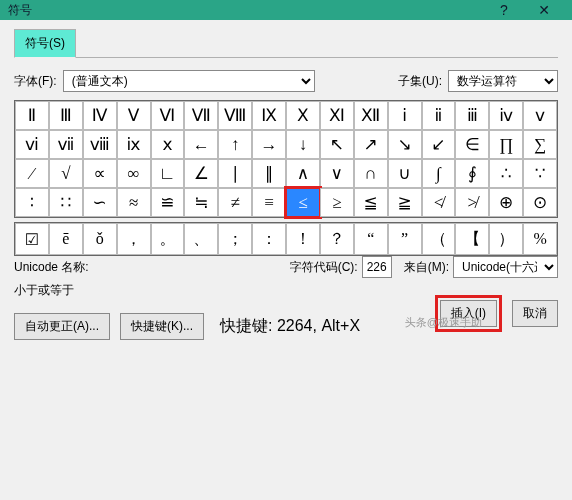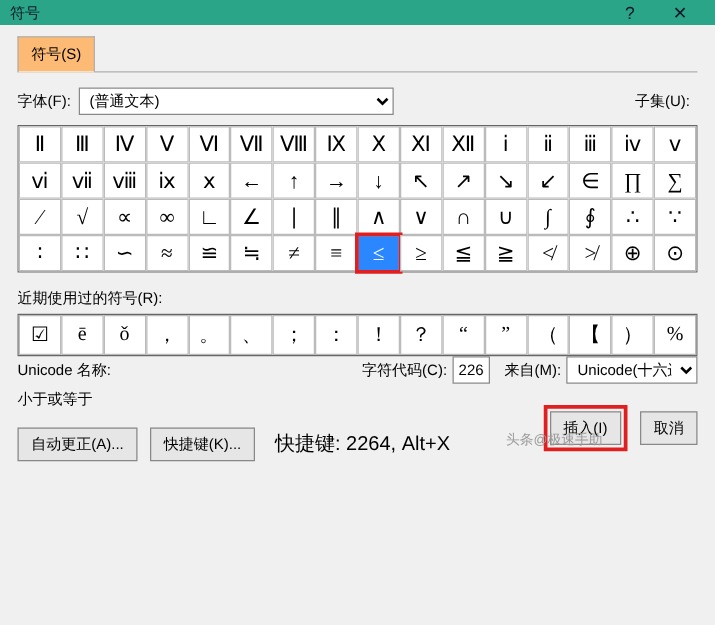--- a/index.html
+++ b/index.html
@@ -3,21 +3,21 @@
 <meta charset="utf-8">
 <style>
 * { box-sizing: border-box; margin: 0; padding: 0; font-family: "Microsoft YaHei", "SimSun", sans-serif; }
 body { width: 572px; height: 500px; background: #f0f0f0; overflow: hidden; }
 .titlebar { height: 20px; background: #2aa587; color: #0f172a; display: flex; align-items: center; padding: 0 8px; font-size: 12px; justify-content: center; }
 .titlebar .title { flex: 1; }
 .titlebar .winbtn { width: 40px; text-align: center; font-size: 14px; cursor: pointer; }
 .dialog { position: relative; padding: 8px 14px 0 14px; }
 .tabs { display: flex; border-bottom: 1px solid #b0b0b0; }
 .tab { padding: 5px 10px; font-size: 12px; border: 1px solid #b0b0b0; border-bottom: none; margin-right: 2px; background: #f0f0f0; position: relative; top: 1px; cursor: pointer; }
-.tab.active { background: #fdba74; border-bottom: 1px solid #f0f0f0; }
+.tab.active { background: #5eead4; border-bottom: 1px solid #f0f0f0; }
 .tab:not(.active) { background: #e3e3e3; }
 .row { display: flex; align-items: center; margin-top: 12px; font-size: 12px; }
 .label { margin-right: 6px; }
 select, input.text { font-size: 12px; padding: 2px 4px; border: 1px solid #888; background: #fff; height: 22px; }
 .font-select { width: 252px; }
 .spacer { flex: 1; }
 .subset-select { width: 110px; }
 .grid { margin-top: 8px; border: 1px solid #666; background: #fff; }
 .grid-row { display: flex; }
 .cell { flex: 1; border: 1px solid #bbb; height: 29px; display: flex; align-items: center; justify-content: center; font-size: 17px; font-family: "Times New Roman", serif; cursor: pointer; background: #fff; min-width: 0; }
@@ -51,20 +51,23 @@
     <div class="tab active">符号(S)</div>
   </div>
 
   <div class="row">
     <span class="label">字体(F):</span>
     <select class="font-select">
       <option>(普通文本)</option>
     </select>
     <span class="spacer"></span>
     <span class="label">子集(U):</span>
+    <select class="subset-select">
+      <option>数学运算符</option>
+    </select>
   </div>
 
   <div class="grid" id="main-grid">
       <div class="grid-row">
         <div class="cell">Ⅱ</div>
         <div class="cell">Ⅲ</div>
         <div class="cell">Ⅳ</div>
         <div class="cell">Ⅴ</div>
         <div class="cell">Ⅵ</div>
         <div class="cell">Ⅶ</div>
@@ -128,21 +131,20 @@
         <div class="cell">≥</div>
         <div class="cell">≦</div>
         <div class="cell">≧</div>
         <div class="cell">≮</div>
         <div class="cell">≯</div>
         <div class="cell">⊕</div>
         <div class="cell">⊙</div>
       </div>
     </div>
 
-  <div class="recent-label">近期使用过的符号(R):</div>
   <div class="recent-grid">
     <div class="recent-row" id="recent-row">
         <div class="rcell">☑</div>
         <div class="rcell">ē</div>
         <div class="rcell">ǒ</div>
         <div class="rcell">，</div>
         <div class="rcell">。</div>
         <div class="rcell">、</div>
         <div class="rcell">；</div>
         <div class="rcell">：</div>

